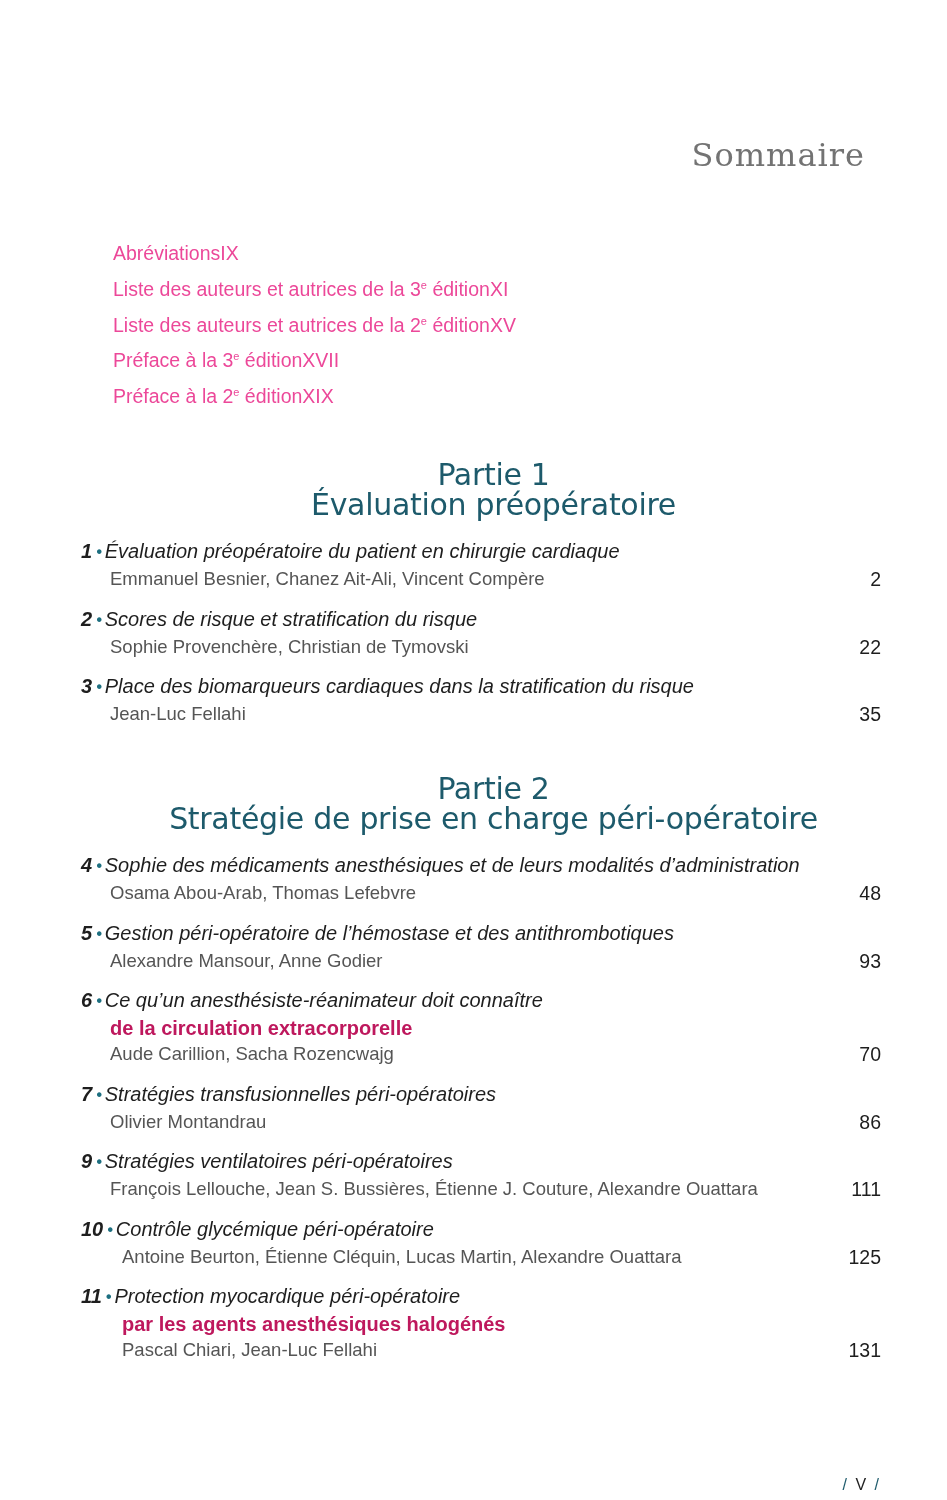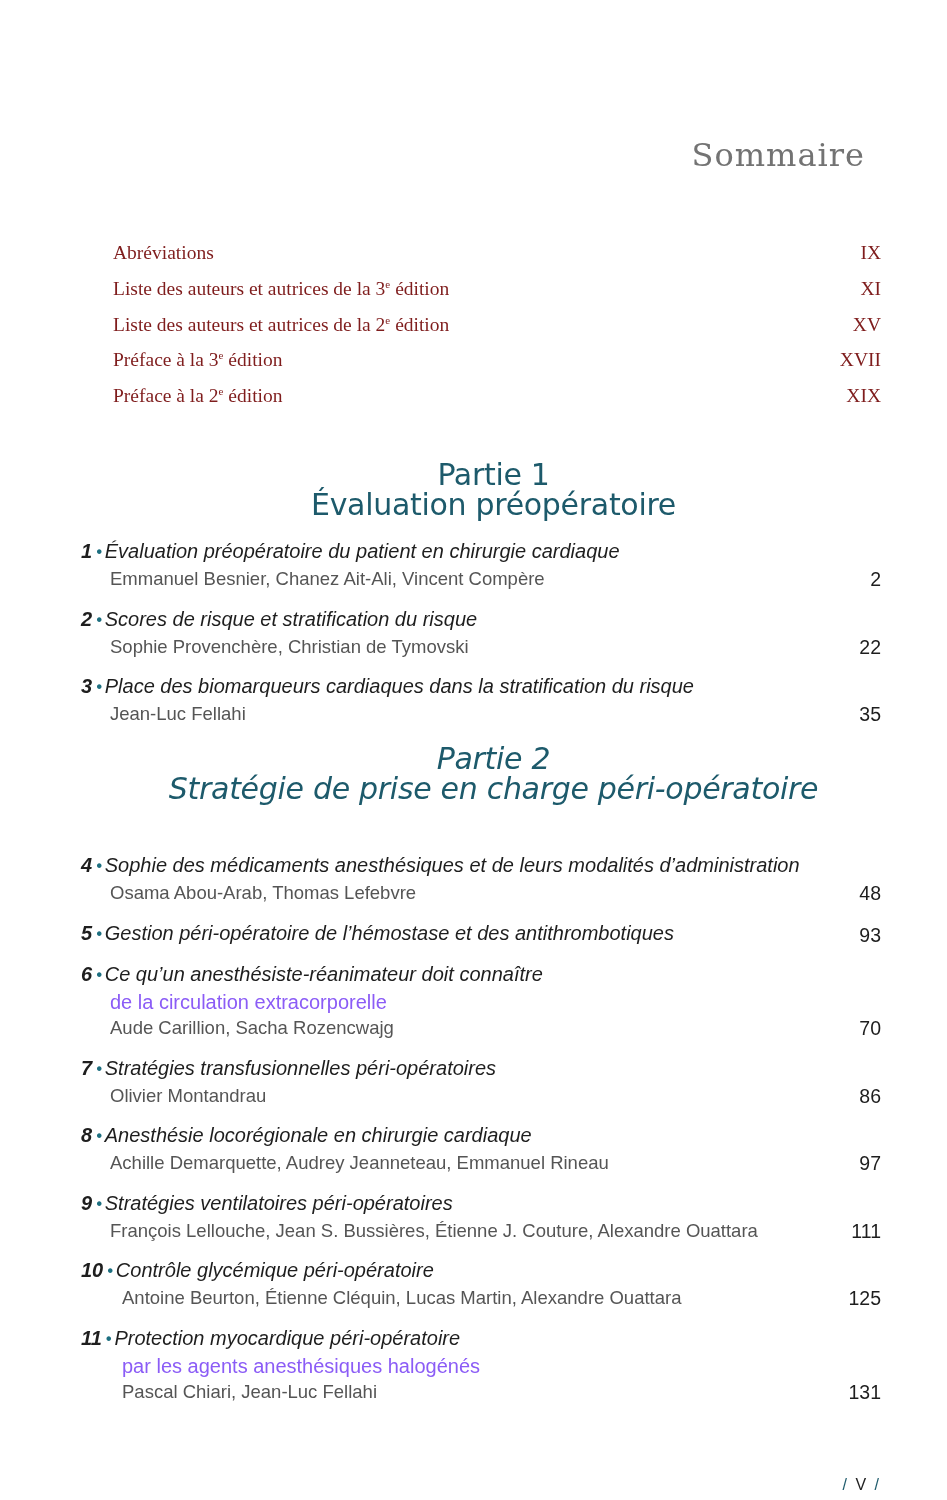--- a/index.html
+++ b/index.html
@@ -11,42 +11,42 @@
   .title {
     position: absolute; right: 66px; top: 120px;
     font-family: "DejaVu Serif", "Liberation Serif", serif;
     font-size: 32px; color: #737373; letter-spacing: 1px;
     font-weight: normal; margin: 16px;
   }
   .front {
     position: absolute; left: 113px; right: 66px; top: 242px;
   }
   .front-row {
-    display: flex; justify-content: space-between; align-items: baseline;
-    height: 35.8px; font-size: 19.5px; color: #7f1d1d; font-family: Liberation Serif, serif;
+    display: flex; justify-content: flex-start; align-items: baseline;
+    height: 35.8px; font-size: 19.5px; color: #ec4899;
   }
   .front-row sup { font-size: 11px; vertical-align: 7px; line-height: 0; }
   .part {
     position: absolute; left: 0; right: 0; text-align: center;
     color: #1d5a6b; font-size: 30px; line-height: 30px; font-weight: bold;
     font-family: "DejaVu Sans", sans-serif; letter-spacing: -0.3px;
   }
   .part.p1 { top: 460px; left: 40px; }
-  .part.p2 { top: 744px; left: 40px; font-style: italic; }
+  .part.p2 { top: 774px; left: 40px; }
   .part div { font-weight: normal; }
   .chapters {
     position: absolute; left: 81px; right: 66px;
   }
   .ch1 { top: 538px; }
   .ch2 { top: 852px; }
   .chapter { position: relative; margin-bottom: 13.5px; }
   .ch-line { font-size: 20px; line-height: 26px; color: #1e1e1e; white-space: nowrap; font-style: italic; }
   .ch-num { font-weight: bold; display: inline-block; }
   .ch-dot { color: #1d6f80; font-weight: bold; padding: 0 3px 0 4px; font-size: 16px; position: relative; top: -1px; }
-  .ch-cont { font-size: 20px; line-height: 26px; color: #8b5cf6; white-space: nowrap; }
+  .ch-cont { font-size: 20px; line-height: 26px; color: #be185d; white-space: nowrap; font-weight: bold; }
   .ch-auth { font-size: 18.5px; line-height: 26px; color: #555; white-space: nowrap; }
   .indent { padding-left: 29px; }
   .indent2 { padding-left: 41px; }
   .ch-page {
     position: absolute; right: 0; bottom: 0; font-size: 19.5px; line-height: 26px; color: #1e1e1e;
   }
   .folio {
     position: absolute; right: 66px; top: 1476px; font-size: 16px; color: #222;
     letter-spacing: 2px;
   }
@@ -109,37 +109,33 @@
 </div>
 
 <div class="chapters ch2">
   <div class="chapter">
     <div class="ch-line"><span class="ch-num">4</span><span class="ch-dot">•</span><span>Sophie des médicaments anesthésiques et de leurs modalités d’administration</span></div>
     <div class="ch-auth indent">Osama Abou-Arab, Thomas Lefebvre</div>
     <span class="ch-page">48</span>
   </div>
   <div class="chapter">
     <div class="ch-line"><span class="ch-num">5</span><span class="ch-dot">•</span><span>Gestion péri-opératoire de l’hémostase et des antithrombotiques</span></div>
+    <div class="ch-auth indent">Alexandre Mansour, Anne Godier</div>
     <span class="ch-page">93</span>
   </div>
   <div class="chapter">
     <div class="ch-line"><span class="ch-num">6</span><span class="ch-dot">•</span><span>Ce qu’un anesthésiste-réanimateur doit connaître</span></div>
     <div class="ch-cont indent">de la circulation extracorporelle</div>
     <div class="ch-auth indent">Aude Carillion, Sacha Rozencwajg</div>
     <span class="ch-page">70</span>
   </div>
   <div class="chapter">
     <div class="ch-line"><span class="ch-num">7</span><span class="ch-dot">•</span><span>Stratégies transfusionnelles péri-opératoires</span></div>
     <div class="ch-auth indent">Olivier Montandrau</div>
     <span class="ch-page">86</span>
-  </div>
-  <div class="chapter">
-    <div class="ch-line"><span class="ch-num">8</span><span class="ch-dot">•</span><span>Anesthésie locorégionale en chirurgie cardiaque</span></div>
-    <div class="ch-auth indent">Achille Demarquette, Audrey Jeanneteau, Emmanuel Rineau</div>
-    <span class="ch-page">97</span>
   </div>
   <div class="chapter">
     <div class="ch-line"><span class="ch-num">9</span><span class="ch-dot">•</span><span>Stratégies ventilatoires péri-opératoires</span></div>
     <div class="ch-auth indent">François Lellouche, Jean S. Bussières, Étienne J. Couture, Alexandre Ouattara</div>
     <span class="ch-page">111</span>
   </div>
   <div class="chapter">
     <div class="ch-line"><span class="ch-num">10</span><span class="ch-dot">•</span><span>Contrôle glycémique péri-opératoire</span></div>
     <div class="ch-auth indent2">Antoine Beurton, Étienne Cléquin, Lucas Martin, Alexandre Ouattara</div>
     <span class="ch-page">125</span>

